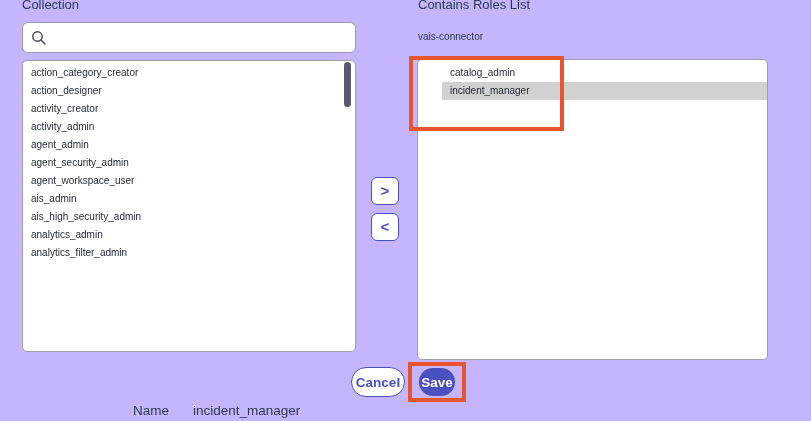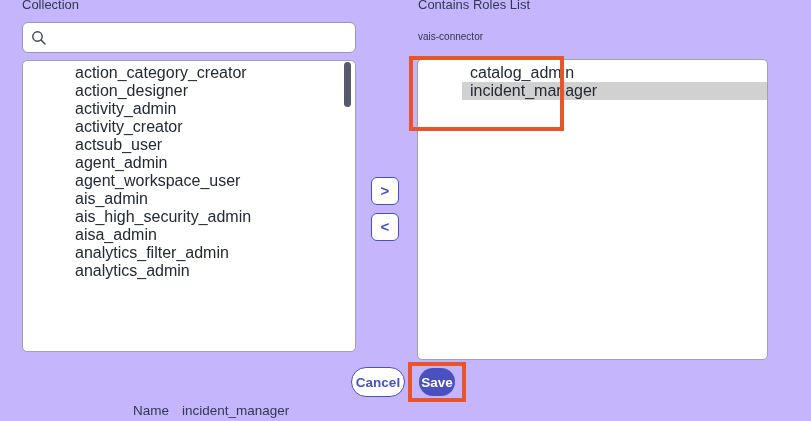--- a/index.html
+++ b/index.html
@@ -30,24 +30,24 @@
   .search-input{
     border:none;outline:none;flex:1;font-size:13px;color:var(--text);
     font-family:"Liberation Sans",sans-serif;background:transparent;min-width:0;
   }
   
   .listbox{
     position:absolute;background:#fff;border:1px solid #9fa1a8;border-radius:5px;
     overflow:hidden;
   }
   .listbox-left{left:22px;top:60px;width:334px;height:292px;padding-top:3px;}
-  .listbox-right{left:417px;top:59px;width:351px;height:301px;padding-top:4px;}
+  .listbox-right{left:417px;top:59px;width:351px;height:301px;padding-top:4px;padding-left:24px;}
   .listbox .item{
-    font-size:16px;line-height:18px;height:18px;padding-left:8px;
-    color:#222a35;white-space:nowrap;overflow:hidden;cursor:default;margin-left:44px;
+    font-size:10px;line-height:18px;height:18px;padding-left:8px;
+    color:#222a35;white-space:nowrap;overflow:hidden;cursor:default;
   }
   .listbox .item.selected{background:var(--selection);}
   
   .scroll-thumb{
     position:absolute;right:4px;top:3px;width:7px;height:45px;border-radius:4px;
     background:#565a6d;
   }
   
   .arrow-btn{
     position:absolute;left:371px;width:28px;height:28px;background:#fff;
@@ -72,21 +72,21 @@
   .btn-cancel{
     position:absolute;left:351px;top:367px;width:54px;height:30px;
     background:#fff;color:var(--accent);border:1.5px solid var(--accent);
   }
   .btn-save{
     width:36px;height:28px;background:var(--accent);color:#fff;border:none;
     pointer-events:auto;
   }
   
   .name-row{
-    position:absolute;left:133px;top:403px;display:flex;gap:13px;
+    position:absolute;left:133px;top:403px;display:flex;gap:24px;
     font-size:13.5px;color:var(--text);align-items:baseline;
   }
 </style>
 </head>
 <body>
 
 <div class="canvas">
 
   <div class="panel-label label-collection">Collection</div>
 
@@ -95,30 +95,29 @@
       <circle cx="6.5" cy="6.5" r="4.7" fill="none" stroke="#3a4454" stroke-width="1.4"></circle>
       <line x1="10" y1="10" x2="14" y2="14" stroke="#3a4454" stroke-width="1.4" stroke-linecap="round"></line>
     </svg>
     <input class="search-input" type="text" placeholder="" value="" style="">
   </div>
 
   <div class="listbox listbox-left">
 
   <div class="item">action_category_creator</div>
       <div class="item">action_designer</div>
+      <div class="item">activity_creator</div>
       <div class="item">activity_admin</div>
-      <div class="item">activity_creator</div>
-      <div class="item">actsub_user</div>
       <div class="item">agent_admin</div>
+      <div class="item">agent_security_admin</div>
       <div class="item">agent_workspace_user</div>
       <div class="item">ais_admin</div>
       <div class="item">ais_high_security_admin</div>
-      <div class="item">aisa_admin</div>
+      <div class="item">analytics_admin</div>
       <div class="item">analytics_filter_admin</div>
-      <div class="item">analytics_admin</div>
     </div>
   <div class="scroll-thumb" style="left:344px;top:62px;position:absolute;"></div>
 
   <button class="arrow-btn arrow-add">&gt;</button>
   <button class="arrow-btn arrow-remove">&lt;</button>
 
   <div class="panel-label label-contains">Contains Roles List</div>
   <div class="subtitle">vais-connector</div>
 
   <div class="listbox listbox-right">

